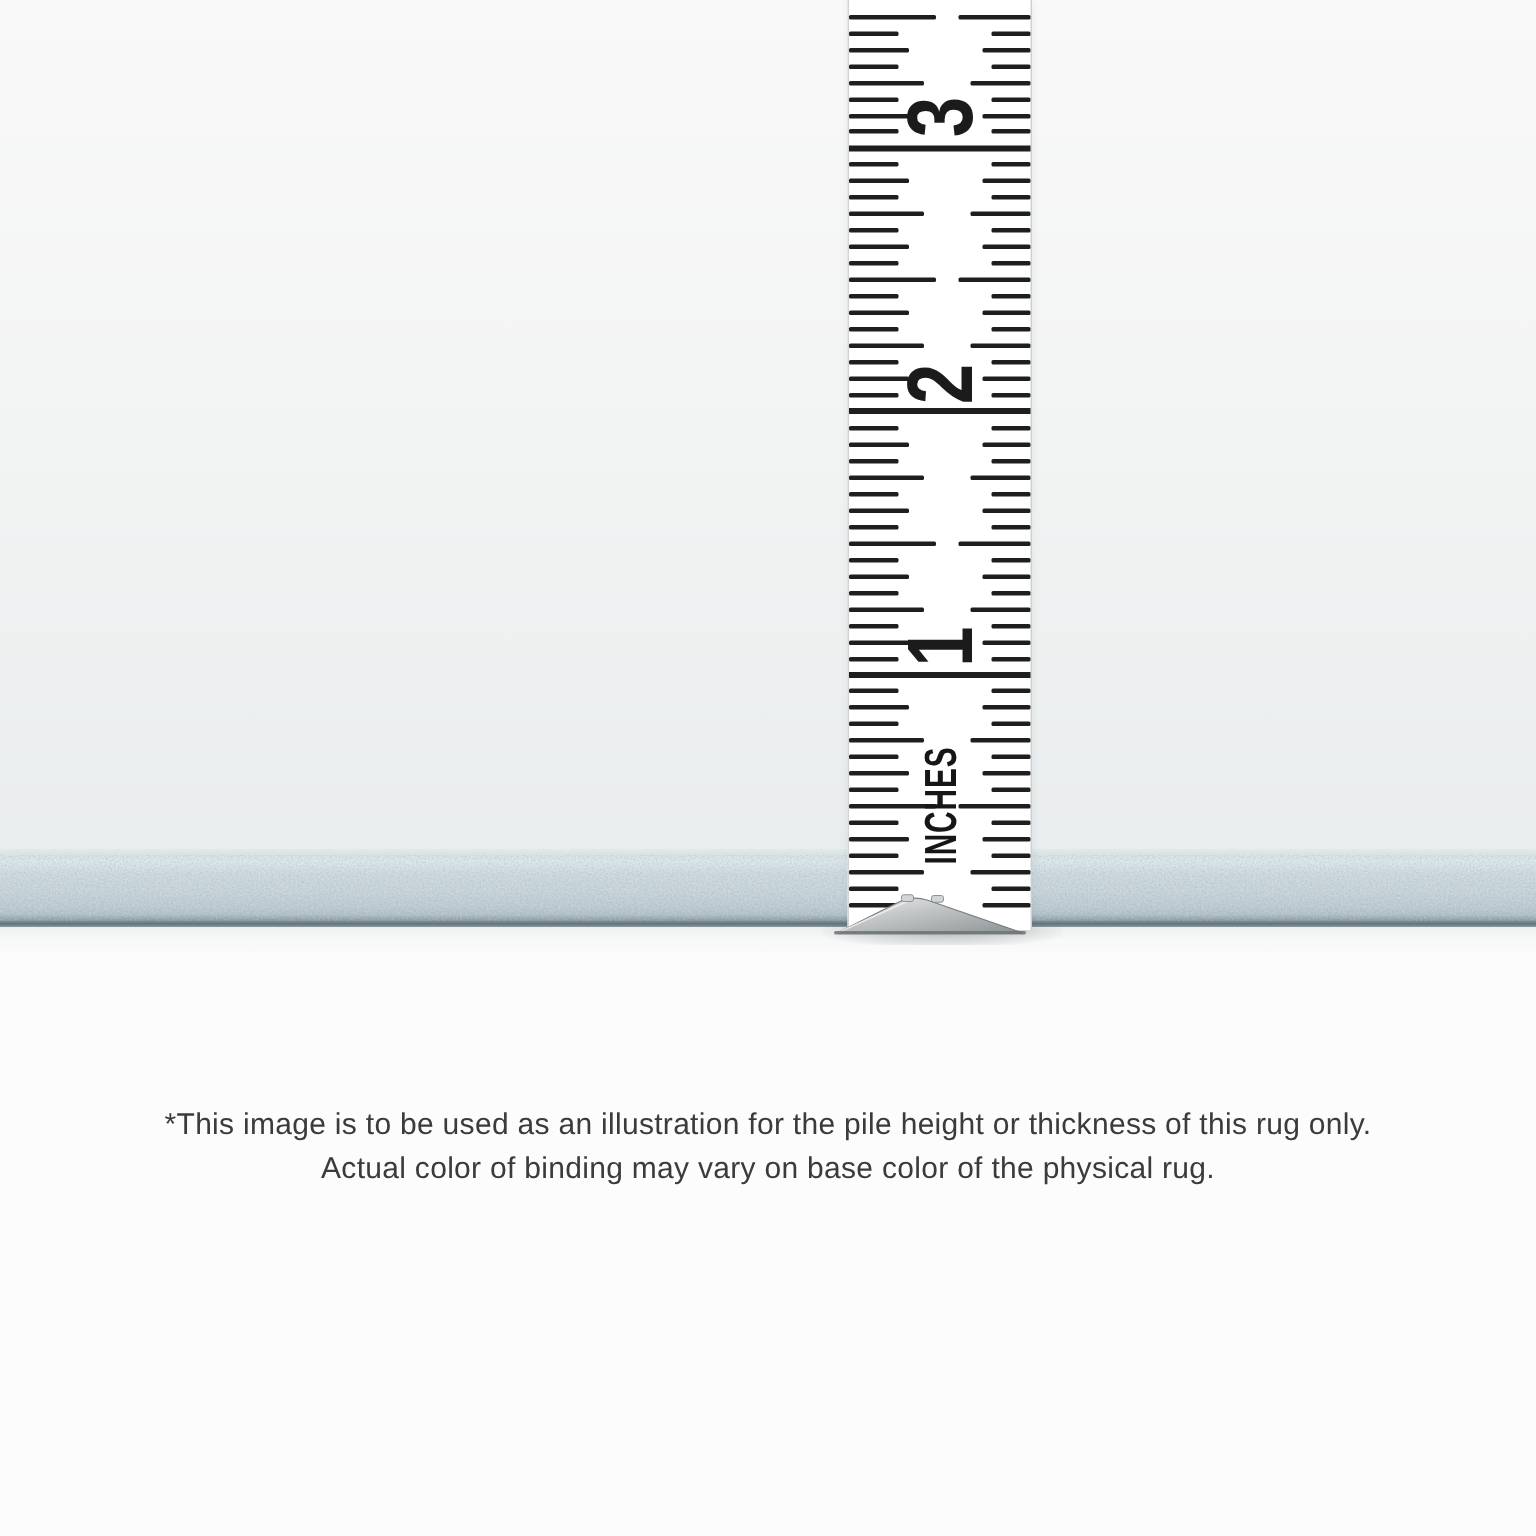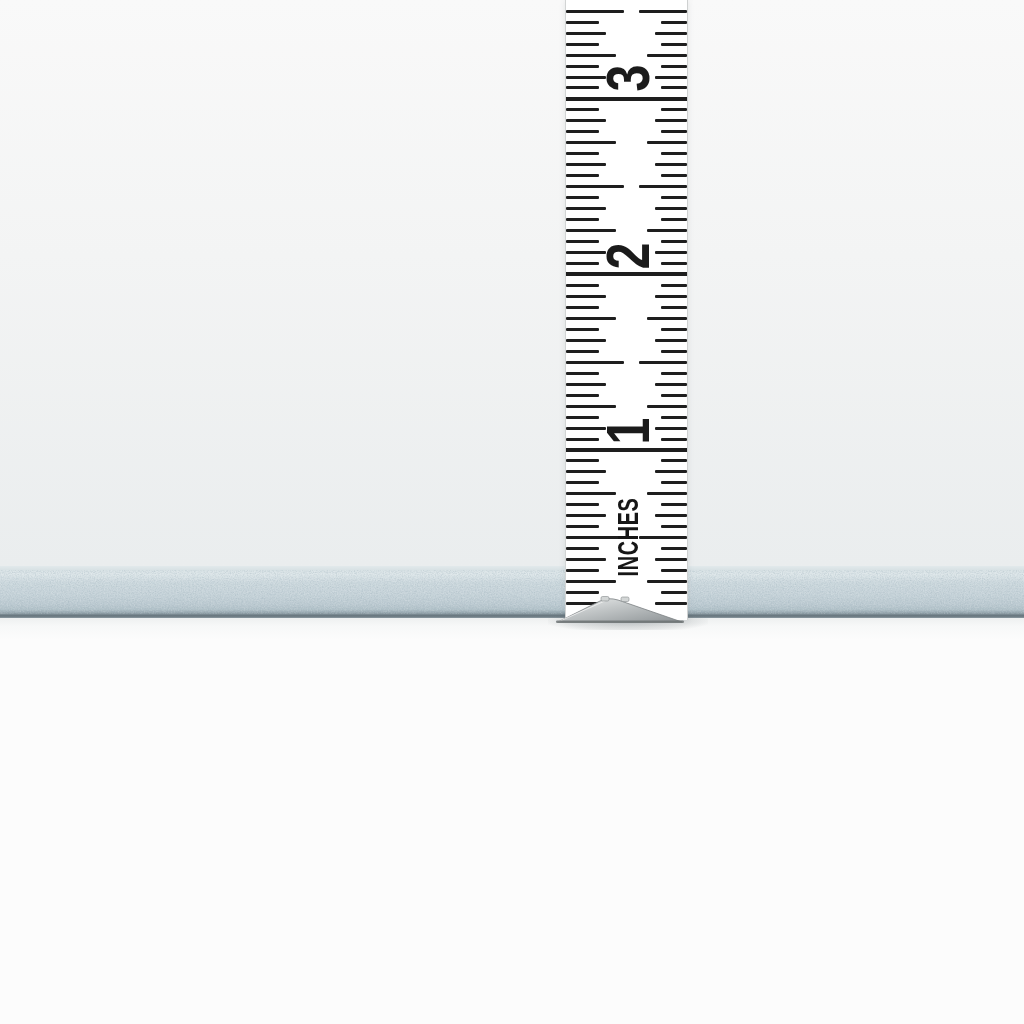--- a/index.html
+++ b/index.html
@@ -220,13 +220,15 @@
     </linearGradient>
   </defs>
   <path d="M6,30 L48,9 Q56,5 66,8 L130,30 Z" fill="url(#metal)" stroke="#7a7f81" stroke-width="0.8"></path>
   <path d="M6,30 L56,7.5" stroke="#f2f3f3" stroke-width="1" opacity="0.8" fill="none"></path>
   <rect x="49" y="4.5" width="8" height="4.5" rx="1.5" fill="#d3d6d6" stroke="#85898b" stroke-width="0.6"></rect>
   <rect x="69" y="5" width="8" height="4.5" rx="1.5" fill="#d3d6d6" stroke="#85898b" stroke-width="0.6"></rect>
   <rect x="4" y="28.6" width="128" height="2.4" rx="1.2" fill="#6e7476" opacity="0.85"></rect>
 </svg>
 
 <div class="caption">
+  <div>*This image is to be used as an illustration for the pile height or thickness of this rug only.</div>
+  <div>Actual color of binding may vary on base color of the physical rug.</div>
 </div>
 
 </body></html>

